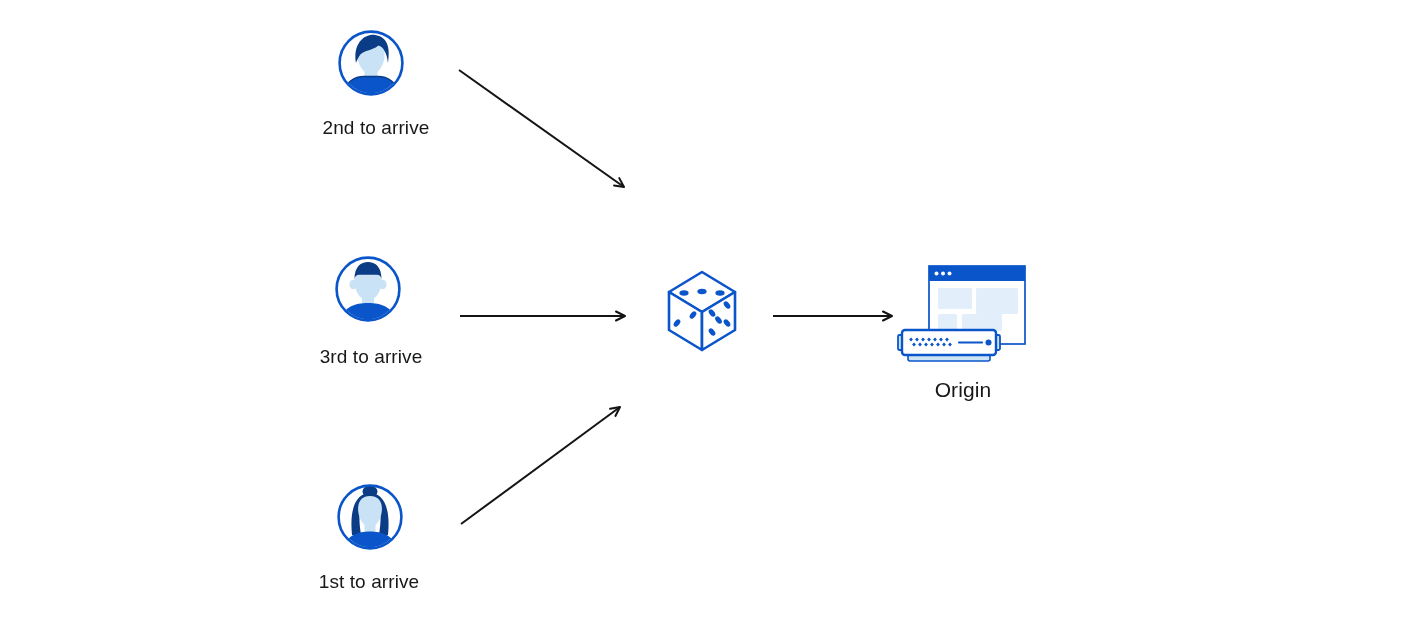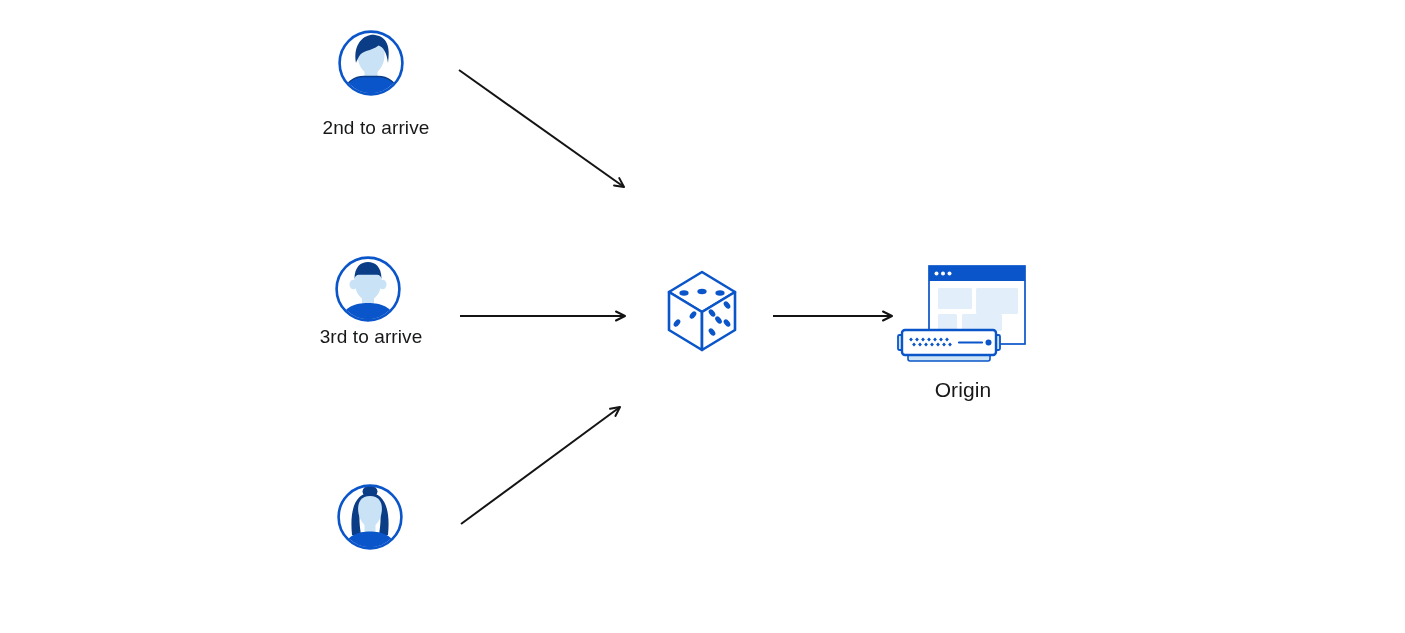--- a/index.html
+++ b/index.html
@@ -73,21 +73,21 @@
         <ellipse cx="19.3" cy="29.5" rx="3.8" ry="4.8" fill="#C9E2F5"></ellipse>
         <ellipse cx="48.7" cy="29.5" rx="3.8" ry="4.8" fill="#C9E2F5"></ellipse>
         <path d="M34,10.5 C45,10.5 48.5,19 47.5,28 C46.5,38 41,45.5 34,45.5
                  C27,45.5 21.5,38 20.5,28 C19.5,19 23,10.5 34,10.5 Z" fill="#C9E2F5"></path>
         <path d="M20.5,24 C20.5,11.5 27,7 34,7 C41,7 47.5,11.5 47.5,24
                  C47.3,21.5 45.5,19.8 43,19.8 L25,19.8
                  C22.5,19.8 20.7,21.5 20.5,24 Z" fill="#0B3C86"></path>
       </g>
     </svg>
   </div>
-  <div class="node-label" style="left:281px;top:326px">3rd to arrive</div>
+  <div class="node-label" style="left:281px;top:346px">3rd to arrive</div>
 
   <div class="abs" style="left:336px;top:483px">
     <svg width="68" height="68" viewBox="0 0 68 68">
       <defs>
           <clipPath id="clipC">
             <circle cx="34" cy="34" r="30.2"></circle>
           </clipPath>
         </defs>
       <circle cx="34" cy="34" r="31.4" fill="#ffffff" stroke="#0A55C9" stroke-width="2.6"></circle>
       <g clip-path="url(#clipC)">
@@ -95,20 +95,21 @@
         <path d="M16,52 C13,22 22,10 34,10 C46,10 55,22 52,52
                  L43,52 C45.5,36 45,26 41.5,21.5 C37,24.5 31,24.5 26.5,21.5
                  C23,26 22.5,36 25,52 Z" fill="#0B3C86"></path>
         <rect x="28.5" y="36" width="11" height="15" fill="#C9E2F5"></rect>
         <path d="M7,68 C9,53 21,48.5 34,48.5 C47,48.5 59,53 61,68 Z" fill="#0A55C9"></path>
         <path d="M34,13 C43.5,13 46.5,20 45.8,28 C45,36.5 40,44 34,44
                  C28,44 23,36.5 22.2,28 C21.5,20 24.5,13 34,13 Z" fill="#C9E2F5"></path>
       </g>
     </svg>
   </div>
+  <div class="node-label" style="left:279px;top:571px">1st to arrive</div>
 
   <div class="abs" style="left:667px;top:270px">
     <svg width="70" height="82" viewBox="0 0 70 82">
       <g fill="#ffffff" stroke="#0A55C9" stroke-width="2.6" stroke-linejoin="round">
         <path d="M35,2 L68,22 L35,42 L2,22 Z"></path>
         <path d="M2,22 L35,42 L35,80 L2,60 Z"></path>
         <path d="M68,22 L35,42 L35,80 L68,60 Z"></path>
       </g>
       <g fill="#0A55C9">
 

